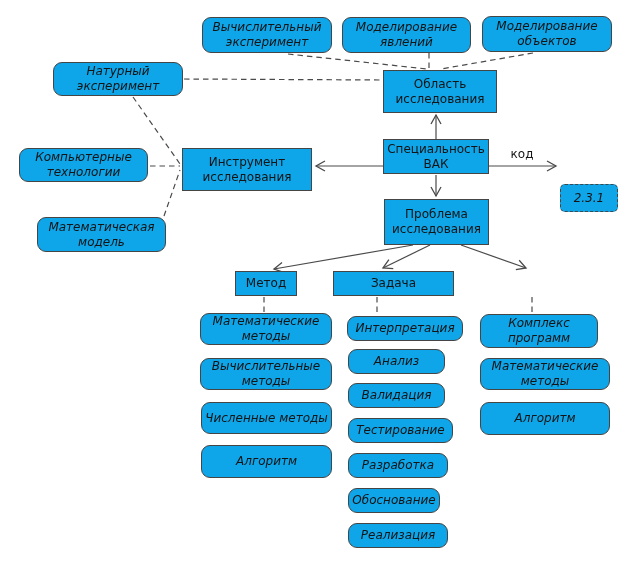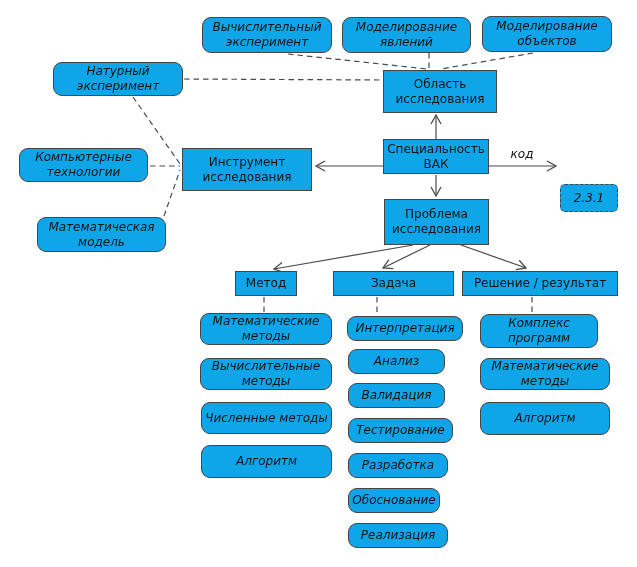--- a/index.html
+++ b/index.html
@@ -12,21 +12,21 @@
   .node {
     position:absolute; box-sizing:border-box; z-index:1;
     display:flex; align-items:center; justify-content:center;
     text-align:center; font-size:12px; line-height:1.22;
     background:#0ea5e9; border:1.3px solid #454545; padding:1px 3px;
   }
   .rect  { border-radius:0;text-align:center; }
   .round { border-radius:9px; font-style:italic; }
   .dashedbox { border:1.4px dashed #454545; border-radius:5px; font-style:italic;margin-top:29px; }
   .edge-label {
-    position:absolute; z-index:1; font-size:12px; font-style:italic;
+    position:absolute; z-index:1; font-size:12px; 
     text-align:center; line-height:1; background:transparent;
   }
 </style>
 </head>
 <body>
 
 <div class="canvas">
 
   <svg class="edges" viewBox="0 0 637 567">
     <defs>
@@ -68,21 +68,20 @@
   <div class="node rect" style="left:383px;top:70px;width:114px;height:43px">Область исследования</div>
   <div class="node rect" style="left:182px;top:148px;width:130px;height:43px">Инструмент исследования</div>
   <div class="node rect" style="left:383px;top:139px;width:106px;height:35px">Специальность ВАК</div>
   <div class="node rect" style="left:384px;top:199px;width:105px;height:46px">Проблема исследования</div>
 
   <div class="edge-label" style="left:496px;top:148px;width:52px">код</div>
   <div class="node dashedbox" style="left:560px;top:155px;width:58px;height:28px">2.3.1</div>
 
   <div class="node rect" style="left:235px;top:271px;width:62px;height:25px">Метод</div>
   <div class="node rect" style="left:333px;top:271px;width:121px;height:25px">Задача</div>
-  <div class="node rect" style="left:462px;top:271px;width:156px;height:25px">Решение / результат</div>
 
   <div class="node round" style="left:200px;top:313px;width:132px;height:32px">Математические методы</div>
   <div class="node round" style="left:200px;top:358px;width:132px;height:32px">Вычислительные методы</div>
   <div class="node round" style="left:201px;top:402px;width:131px;height:32px">Численные методы</div>
   <div class="node round" style="left:201px;top:445px;width:131px;height:33px">Алгоритм</div>
 
   <div class="node round" style="left:347px;top:316px;width:116px;height:25px">Интерпретация</div>
   <div class="node round" style="left:348px;top:349px;width:97px;height:25px">Анализ</div>
   <div class="node round" style="left:348px;top:383px;width:97px;height:25px">Валидация</div>
   <div class="node round" style="left:348px;top:418px;width:105px;height:25px">Тестирование</div>

